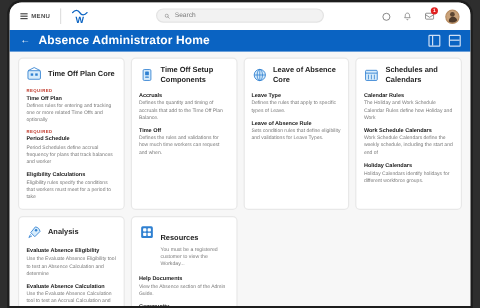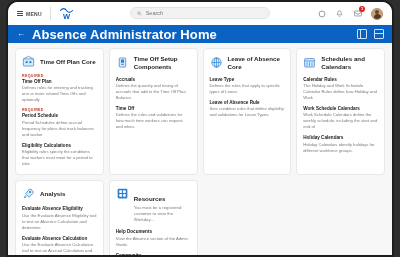--- a/index.html
+++ b/index.html
@@ -23,21 +23,21 @@
   .top-right{position:absolute;right:9px;top:0;height:23px;display:flex;align-items:center;gap:9px;}
   .ticon{position:relative;width:9px;height:9px;display:flex;align-items:center;justify-content:center;cursor:pointer;}
   .badge{position:absolute;top:-3px;right:-3px;min-width:6px;height:6px;border-radius:50%;background:#e02020;color:#fff;font-size:4px;line-height:6px;text-align:center;font-weight:700;padding:0 1px;box-sizing:border-box;}
   .avatar{width:10px;height:10px;border-radius:50%;background:#c9a27a;border:1px solid #b98e63;overflow:hidden;position:relative;cursor:pointer;}
   .avatar:after{content:"";position:absolute;left:1.5px;bottom:0;width:7px;height:4.5px;border-radius:4px 4px 0 0;background:#4e3a2a;}
   .avatar:before{content:"";position:absolute;left:3px;top:1px;width:4px;height:4px;border-radius:50%;background:#5d4632;}
 
   
   .pagehead{height:18px;background:#0a63c2;display:flex;align-items:center;padding:0 9px;box-sizing:border-box;position:relative;}
   .back-arrow{color:#fff;font-size:8px;margin-right:7px;cursor:pointer;line-height:1;}
-  .pagetitle{color:#ffffff;font-size:13px;font-weight:700;letter-spacing:.1px;}
+  .pagetitle{color:#ffffff;font-size:10px;font-weight:700;letter-spacing:.1px;}
   .head-right{position:absolute;right:8px;top:0;height:18px;display:flex;align-items:center;gap:7px;}
   .hicon{width:8px;height:8px;border:1px solid #cfe0f5;border-radius:1px;position:relative;cursor:pointer;}
   .hicon.split:after{content:"";position:absolute;left:2px;top:0;bottom:0;width:1px;background:#cfe0f5;}
   .hicon.rows:after{content:"";position:absolute;left:0;right:0;top:2.5px;height:1px;background:#cfe0f5;}
 
   
   .content{background:#f7f7f7;padding:5px 7px 0;box-sizing:border-box;height:216px;overflow:hidden;}
   .grid{display:grid;grid-template-columns:repeat(4,1fr);gap:5px;}
   .card{background:#ffffff;border:1px solid #e8e8e8;border-radius:4px;padding:6px 6px 7px;box-sizing:border-box;}
   .card-head{display:flex;align-items:center;gap:5px;margin-bottom:6px;}

